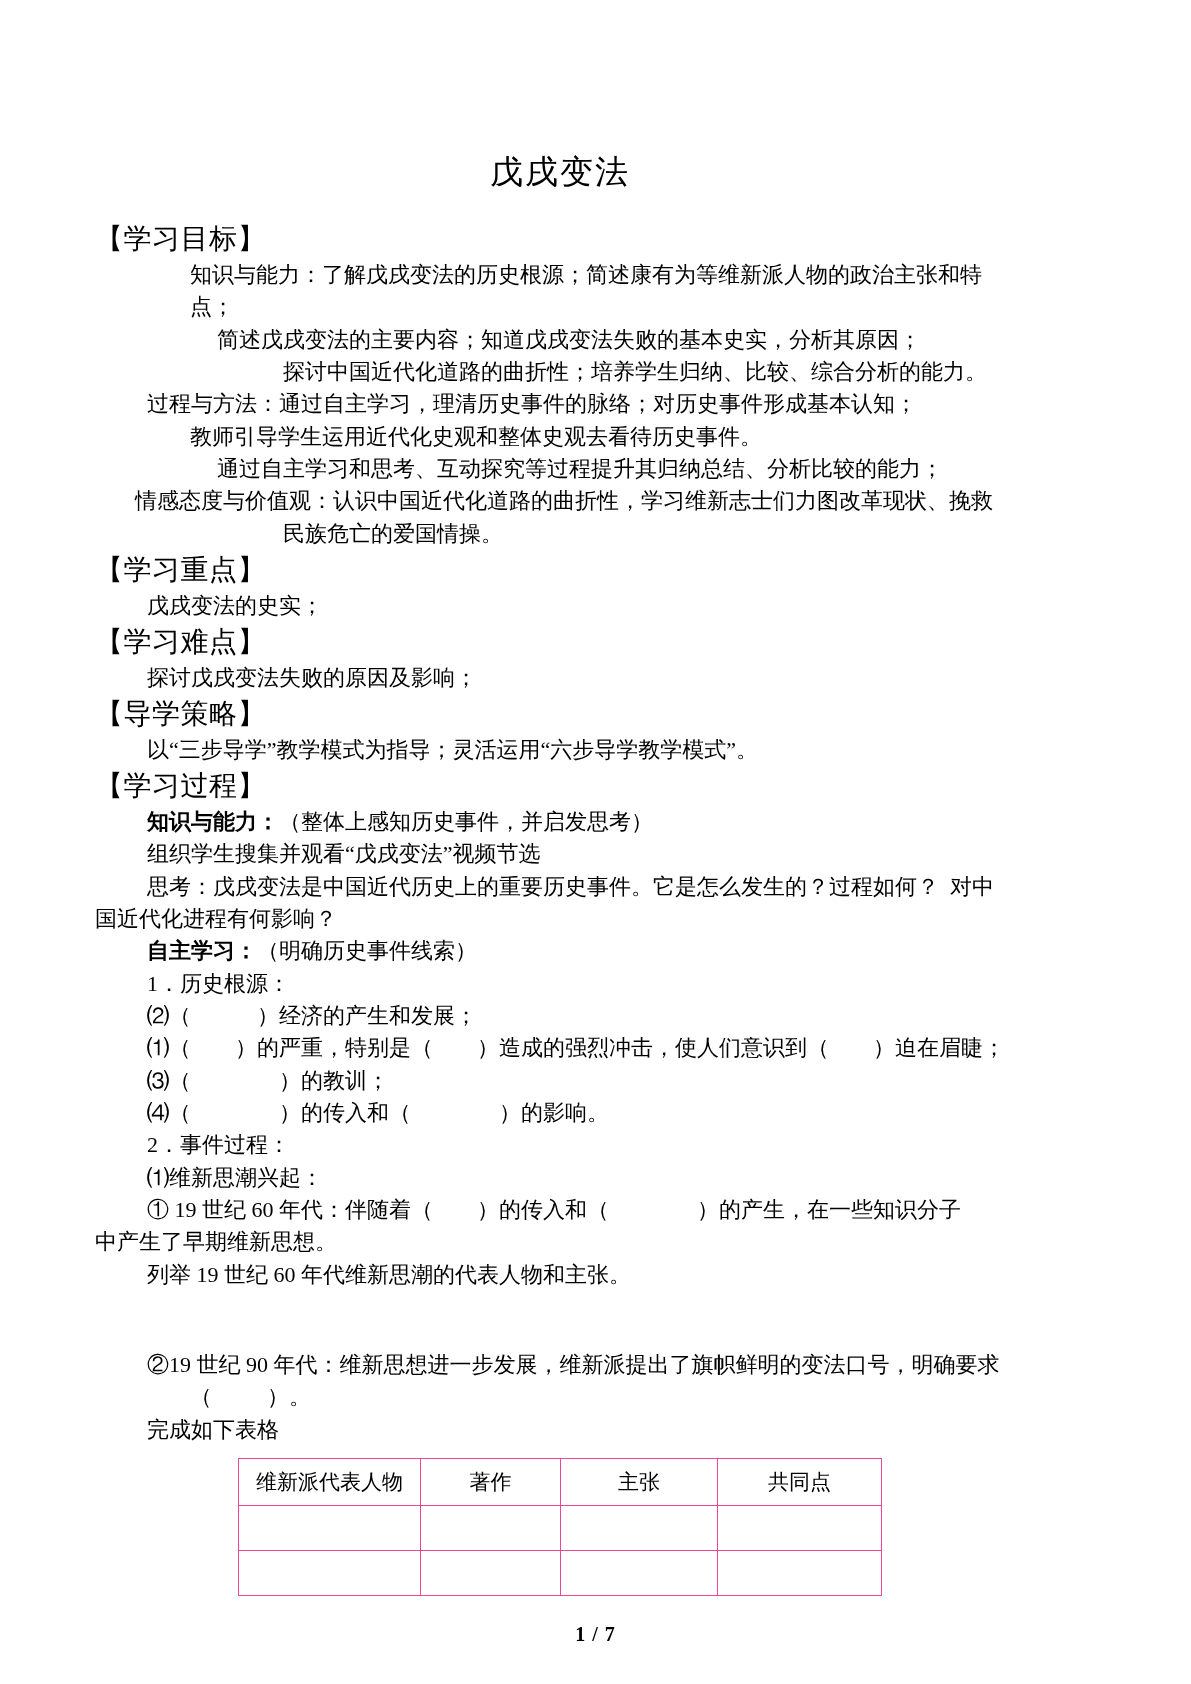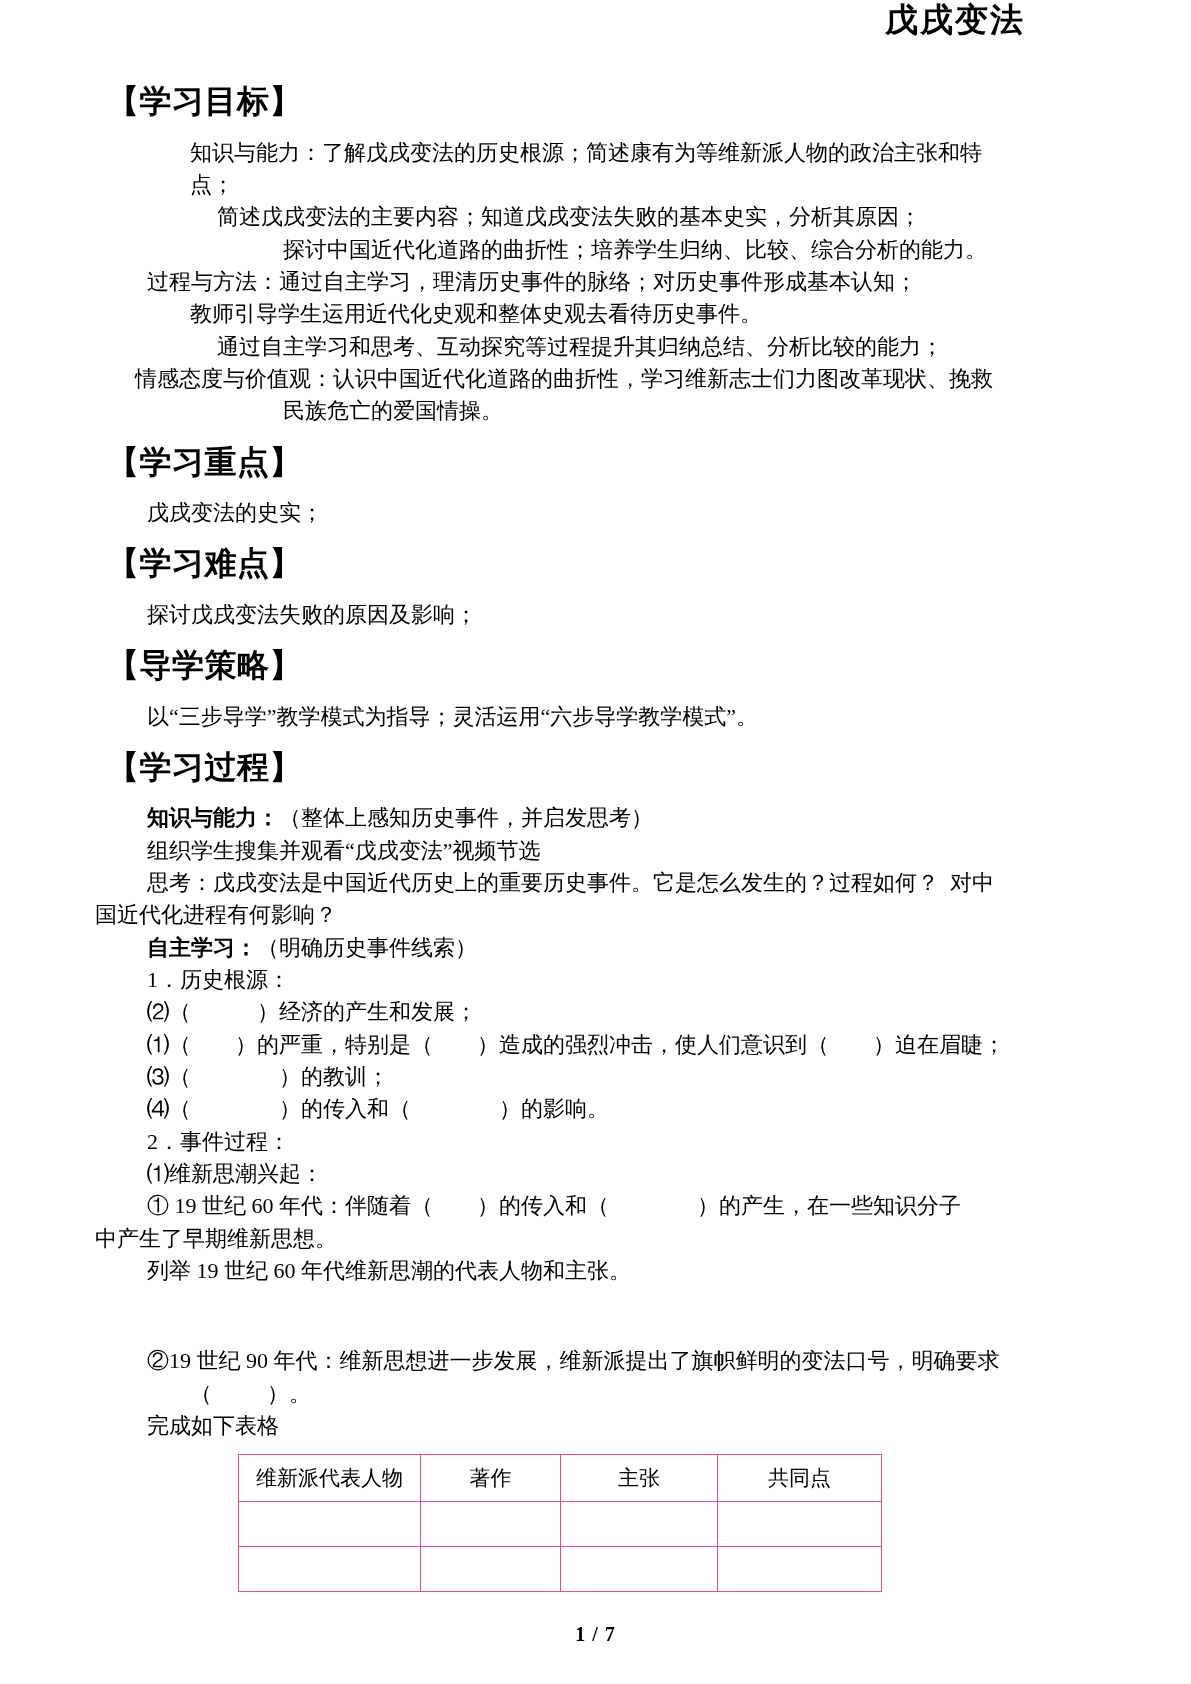--- a/index.html
+++ b/index.html
@@ -21,33 +21,34 @@
     box-sizing: border-box;
     overflow: hidden;
   }
   .content {
     position: absolute;
     left: 95px;
     top: 0;
     width: 930px;
   }
   .doc-title {
-    text-align: right;
+    text-align: center;
     font-size: 33px;
-    font-weight: bold;
+    font-weight: normal;
     letter-spacing: 2px;
     margin: 0;
+    padding-top: 152px;
     padding-bottom: 0;
     line-height: 1.25;
   }
   .section-head {
-    font-size: 32px;
-    font-weight: bold;
+    font-size: 28px;
+    font-weight: normal;
     line-height: 1.42;
-    margin: 12px;
+    margin: 0;
     letter-spacing: 0.5px;
   }
   .line {
     font-size: 22px;
     line-height: 1.47;
     margin: 0;
     white-space: pre-wrap;
   }
   .indent-1 { padding-left: 40px; }
   .indent-2 { padding-left: 52px; }

